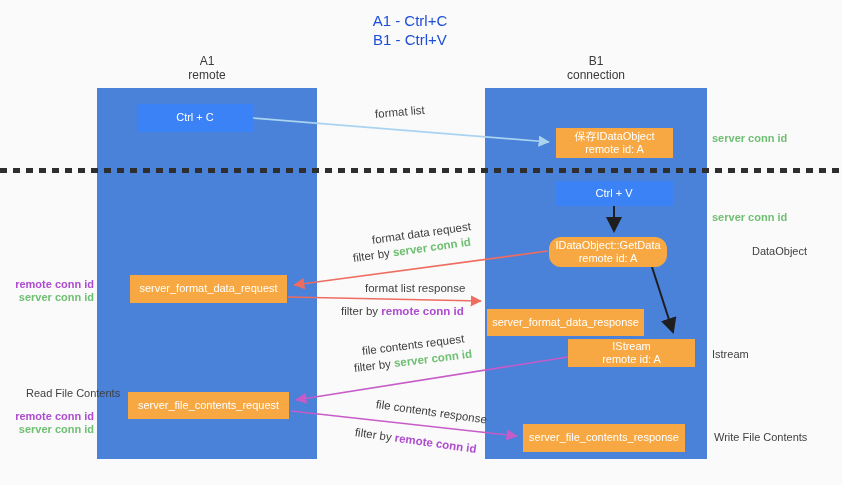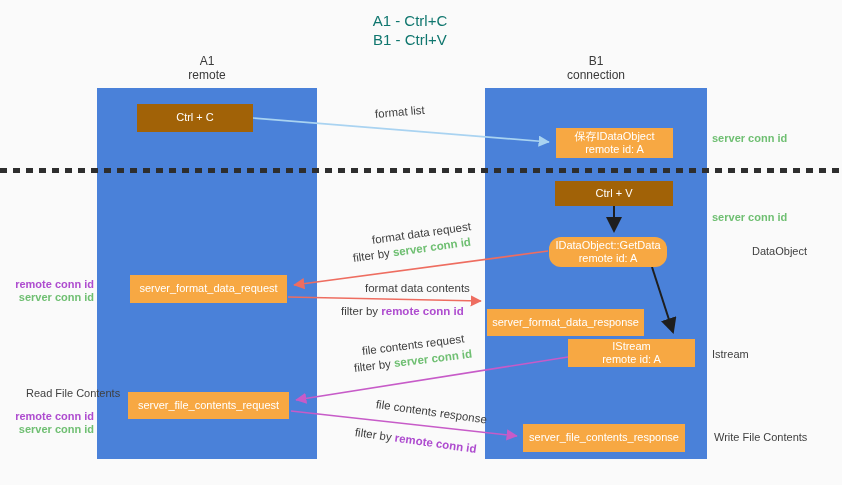--- a/index.html
+++ b/index.html
@@ -7,21 +7,21 @@
   body {
     font-family: "Liberation Sans", "DejaVu Sans", sans-serif;
     background:#FAFAFA;
     position:relative;
     overflow:hidden;
   }
   .canvas { position:absolute; left:0; top:0; width:842px; height:485px; }
 
   .title {
     position:absolute; left:0; top:11; top:11px; width:820px;
-    text-align:center; color:#0f766e; font-size:15px; line-height:19px;
+    text-align:center; color:#1d4ed8; font-size:15px; line-height:19px;
   }
 
   .lane-header {
     position:absolute; top:54px; text-align:center;
     color:#3A3A3A; font-size:12px; line-height:14px;
   }
   .lane-header.left { left:97px; width:220px; }
   .lane-header.right { left:485px; width:222px; }
 
   .lane {
@@ -38,21 +38,21 @@
   }
 
   svg.arrows { position:absolute; left:0; top:0; z-index:5; }
 
   .node {
     position:absolute; z-index:10;
     display:flex; flex-direction:column; align-items:center; justify-content:center;
     color:#FFFFFF; font-size:11px; line-height:13.5px; text-align:center;
     white-space:nowrap;
   }
-  .node.green { background:#a16207;text-align:center; }
+  .node.green { background:#3b82f6;text-align:center; }
   .node.orange { background:#F7A843; }
 
   .edge-label {
     position:absolute; z-index:7; white-space:nowrap;
     font-size:11.5px; color:#3F3F3F;
     transform-origin:left center;
   }
   .edge-label .key-green { color:#6FBF72; font-weight:bold; }
   .edge-label .key-purple { color:#AE4CCF; font-weight:bold; }
 
@@ -150,21 +150,21 @@
     <span>server_file_contents_response</span>
   </div>
 
   <div class="edge-label" style="left:375px; top:108px; transform:rotate(-5deg);">format list</div>
 
   <div class="edge-label" style="left:372px; top:234px; transform:rotate(-8deg);">format data request</div>
   <div class="edge-label" style="left:353px; top:252px; transform:rotate(-8deg);">
     <span>filter by </span><span class="key-green">server conn id</span>
   </div>
 
-  <div class="edge-label" style="left:365px; top:282px;">format data contents</div>
+  <div class="edge-label" style="left:365px; top:282px;">format list response</div>
   <div class="edge-label" style="left:341px; top:305px;">
     <span>filter by </span><span class="key-purple">remote conn id</span>
   </div>
 
   <div class="edge-label" style="left:362px; top:345px; transform:rotate(-7deg);">file contents request</div>
   <div class="edge-label" style="left:354px; top:362px; transform:rotate(-7deg);">
     <span>filter by </span><span class="key-green">server conn id</span>
   </div>
 
   <div class="edge-label" style="left:376px; top:398px; transform:rotate(8deg);">file contents response</div>

